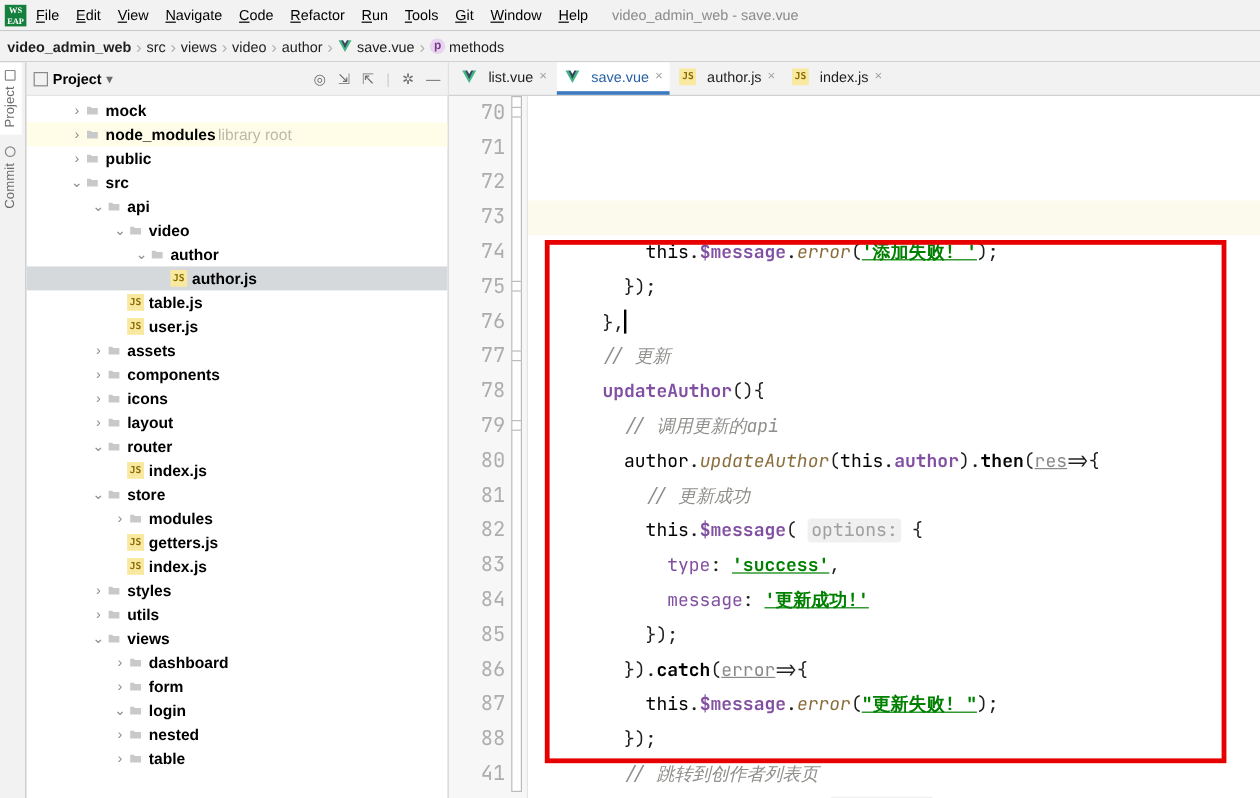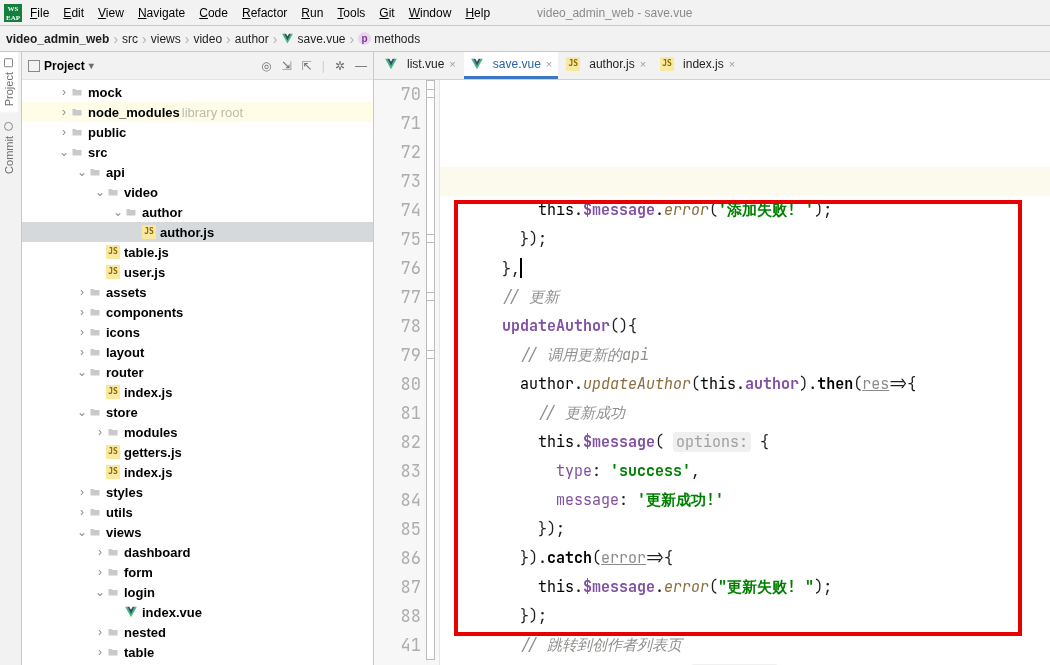--- a/index.html
+++ b/index.html
@@ -29,21 +29,21 @@
     color: #fff;
     font: bold 7px/9px "Segoe UI";
     text-align: center;
     padding-top: 1px;
     margin-right: 8px;
   }
   .menu { display: flex; gap: 14px; }
   .menu-item .u { text-decoration: underline; }
   .menu-item { cursor: default; color: #000; }
   .wintitle {
-    margin-left: 47px;
+    margin-left: 20px;
     color: #8a8a8a;
   }
 
   
   .navbar {
     height: 26px;
     display: flex;
     align-items: center;
     padding: 0 6px;
     border-bottom: 1px solid #c9c9c9;
@@ -218,21 +218,21 @@
     position: absolute;
     width: 2px; height: 20px;
     background: #000;
   }
 
   .k   { color: #000; }
   .fn  { color: #000; font-weight: bold; }
   .id  { color: #8250a2; font-weight: bold; }
   .prop{ color: #8a6d3b; font-style: italic; }
   .cmt { color: #8e908c; font-style: italic; }
-  .str { color: #008000; font-weight: bold; }
+  .str { color: #008000; font-weight: bold; text-decoration: underline; }
   .err { color: #8a8a8a; text-decoration: underline; }
   .obj { color: #000; }
   .hint{ color: #a0a0a0; background:#f0f0f0; border-radius:3px; padding:0 3px; }
   .thin{ font-weight: normal; }
 
   .redbox {
     position: absolute;
     border: 4px solid #e60000;
     pointer-events: none;
   }
@@ -520,30 +520,20 @@
           <span class="label">form</span>
         </div>
         <div class="node" style="padding-left: 72px;">
           <span class="arrow">⌄</span>
           <span class="fld-icon">
             <svg viewBox="0 0 24 24">
               <path fill="#c9c9c9" d="M3 6h6l2 2h10v11H3z"></path>
             </svg>
           </span>
           <span class="label">login</span>
-        </div>
-        <div class="node" style="padding-left: 90px;">
-          <span class="arrow"> </span>
-          <span class="vue-small">
-            <svg viewBox="0 0 24 24">
-              <path fill="#41b883" d="M2 3h4l6 10L18 3h4L12 21z"></path>
-              <path fill="#34495e" d="M6 3h3l3 5 3-5h3L12 15z"></path>
-            </svg>
-          </span>
-          <span class="label">index.vue</span>
         </div>
         <div class="node" style="padding-left: 72px;">
           <span class="arrow">›</span>
           <span class="fld-icon">
             <svg viewBox="0 0 24 24">
               <path fill="#c9c9c9" d="M3 6h6l2 2h10v11H3z"></path>
             </svg>
           </span>
           <span class="label">nested</span>
         </div>

